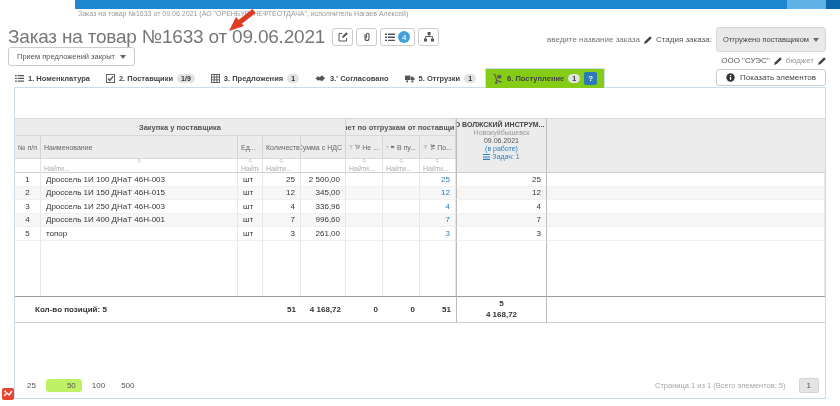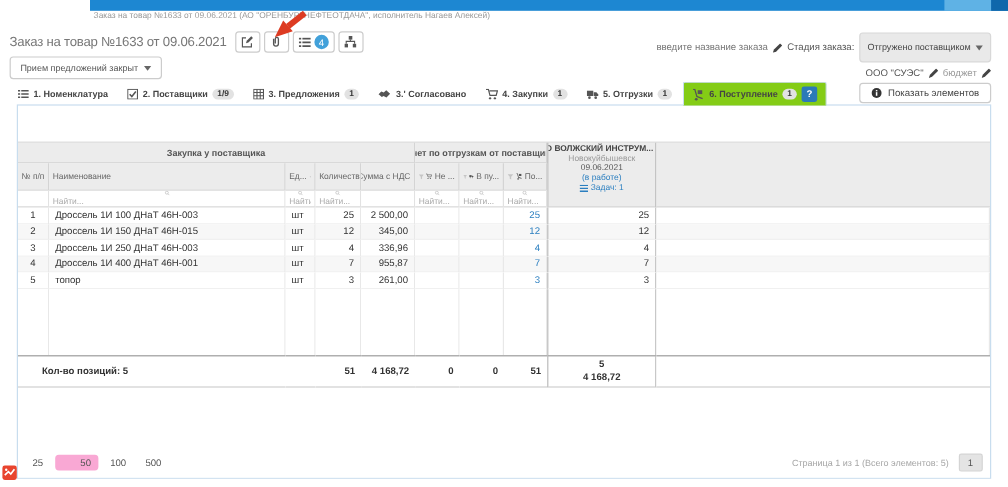--- a/index.html
+++ b/index.html
@@ -11,21 +11,21 @@
   
   .topstrip { position:absolute; left:75px; top:0; right:0; height:9px; background:#1d87d2; }
   .topstrip .seg-light { position:absolute; right:14px; width:39px; top:0; bottom:0; background:#5fb2e5; }
   .topstrip .seg-dark  { position:absolute; right:0; width:14px; top:0; bottom:0; background:#0f67ab; }
 
   .breadcrumb { position:absolute; left:78px; top:10px; font-size:7px; color:#999; white-space:nowrap; }
 
   .red-arrow { position:absolute; left:226px; top:8px; z-index:20; }
 
   .title-row { position:absolute; left:8px; top:26px; display:flex; align-items:center; gap:7px; }
-  .page-title { font-size:11px; color:#777; letter-spacing:-0.2px; white-space:nowrap; }
+  .page-title { font-size:19px; color:#777; letter-spacing:-0.2px; white-space:nowrap; }
   .btn-group { display:flex; gap:3px; }
   .icon-btn {
     height:18px; min-width:21px; border:1px solid #ccc; border-radius:3px; background:#fff;
     display:flex; align-items:center; justify-content:center; gap:3px; padding:0 4px; color:#555; cursor:pointer;
   }
   .count-badge { width:12px; height:12px; border-radius:50%; background:#42a1da; color:#fff; font-size:8px;
     display:flex; align-items:center; justify-content:center; }
 
   .closed-btn { position:absolute; left:8px; top:47px; border:1px solid #ccc; border-radius:3px; background:#fff;
     font-size:7.5px; color:#555; padding:4px 8px; display:flex; gap:5px; align-items:center; }
@@ -89,22 +89,22 @@
     display:flex; align-items:center; padding:0 5px; overflow:hidden; white-space:nowrap; }
   .f.rt { justify-content:flex-end; }
   .f.lbl { padding-left:20px; }
   .f.sup { flex-direction:column; justify-content:center; align-items:center; border-left:1px solid #bbb; border-right:1px solid #bbb; line-height:1.3; }
 
   
   .pager { position:absolute; left:0; right:0; bottom:0; height:26px; display:flex; align-items:center;
     justify-content:space-between; padding:0 6px; background:#fff; }
   .sizes { display:flex; gap:4px; align-items:center; }
   .size { font-size:8px; color:#555; padding:2px 6px; border-radius:3px; cursor:pointer; }
-  .size.active { background:#f9a8d4;padding-left:21px; }
-  .pager-right { display:flex; align-items:center; gap:8px; }
+  .size.active { background:#bef264;padding-left:21px; }
+  .pager-right { display:flex; align-items:center; gap:13px; }
   .pager-info { font-size:7.5px; color:#a6a6a6; }
   .page-btn { background:#e4e4e4; border:1px solid #d4d4d4; border-radius:2px; padding:2px 7px; font-size:8px; color:#555; cursor:pointer; }
 
   .corner-icon { position:absolute; left:2px; top:388px; width:12px; height:12px; background:#e8442e; border-radius:2px; }
 
   svg { display:block; }
 </style>
 </head>
 <body>
 
@@ -211,29 +211,20 @@
         <path d="M0.5 3.5h9M0.5 6.5h9M3.5 0.5v9M6.5 0.5v9"></path>
       </svg>
     <span>3. Предложения</span>
     <span class="badge">1</span>
   </div>
   <div class="tab">
     <svg class="ticon" width="11" height="9" viewBox="0 0 12 9" fill="currentColor">
         <path d="M0.5 4.5L3 2l2.2 1L7.5 1l3.5 3-3.3 3.5L5 6.2 3.5 7z"></path>
       </svg>
     <span>3.' Согласовано</span>
-  </div>
-  <div class="tab">
-    <svg class="ticon" width="10" height="9" viewBox="0 0 10 9" fill="currentColor">
-        <circle cx="3.4" cy="8" r="1"></circle>
-        <circle cx="7.4" cy="8" r="1"></circle>
-        <path d="M0 0.4h2l1.3 5h5.2l1-3.6H3" fill="none" stroke="currentColor" stroke-width="1"></path>
-      </svg>
-    <span>4. Закупки</span>
-    <span class="badge">1</span>
   </div>
   <div class="tab">
     <svg class="ticon" width="10" height="9" viewBox="0 0 10 9" fill="currentColor">
         <rect x="0" y="1.6" width="5.4" height="4.4"></rect>
         <path d="M5.8 2.8h2.2l1.6 2v1.2H5.8z"></path>
         <circle cx="2.2" cy="7.4" r="1.1"></circle>
         <circle cx="7.4" cy="7.4" r="1.1"></circle>
       </svg>
     <span>5. Отгрузки</span>
     <span class="badge">1</span>
@@ -396,21 +387,21 @@
     <div class="cell"></div>
     <div class="cell"></div>
     <div class="cell rt blue">4</div>
     <div class="cell rt supb">4</div>
     <div class="cell"></div>
 
     <div class="cell cn alt">4</div>
     <div class="cell alt">Дроссель 1И 400 ДНаТ 46Н-001</div>
     <div class="cell alt">шт</div>
     <div class="cell rt alt">7</div>
-    <div class="cell rt alt">955,87</div>
+    <div class="cell rt alt">996,60</div>
     <div class="cell alt"></div>
     <div class="cell alt"></div>
     <div class="cell rt blue alt">7</div>
     <div class="cell rt supb alt">7</div>
     <div class="cell alt"></div>
 
     <div class="cell cn">5</div>
     <div class="cell">топор</div>
     <div class="cell">шт</div>
     <div class="cell rt">3</div>

